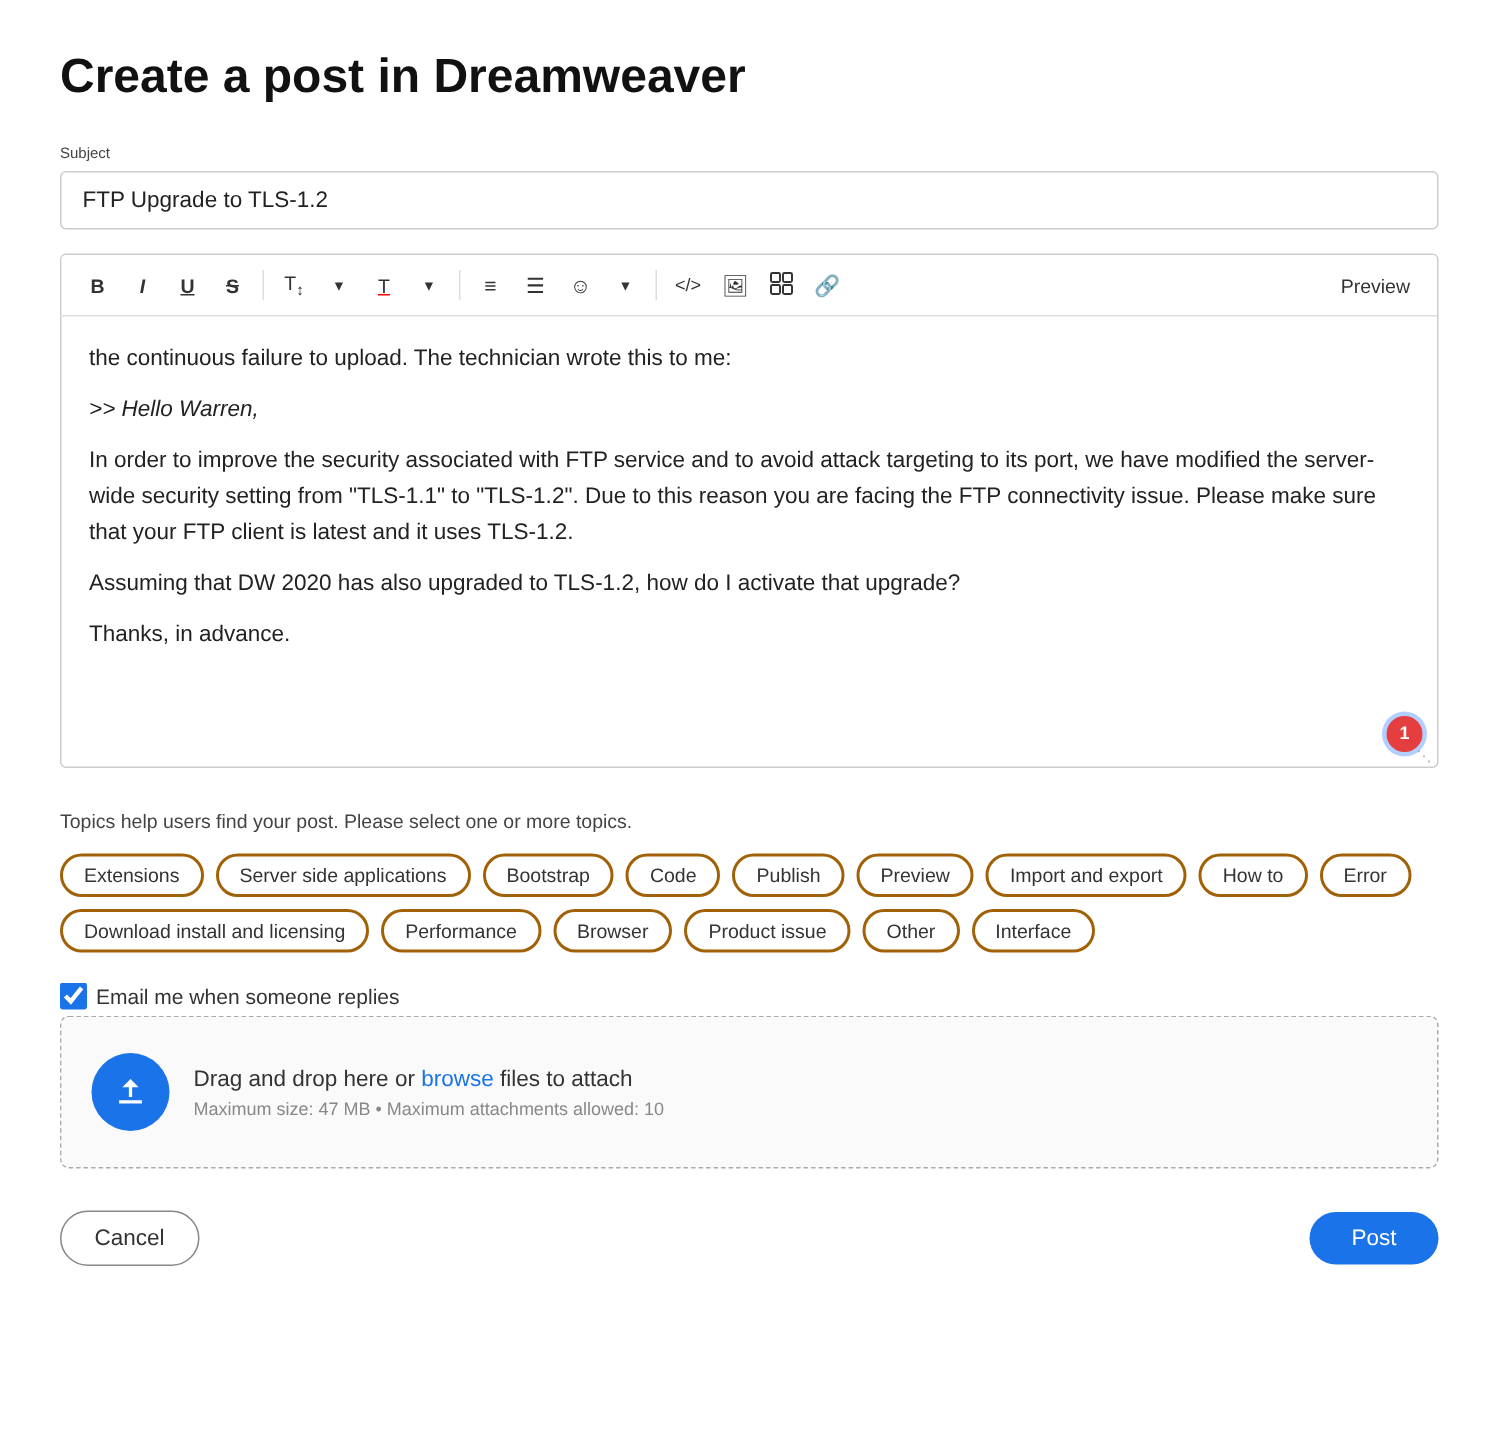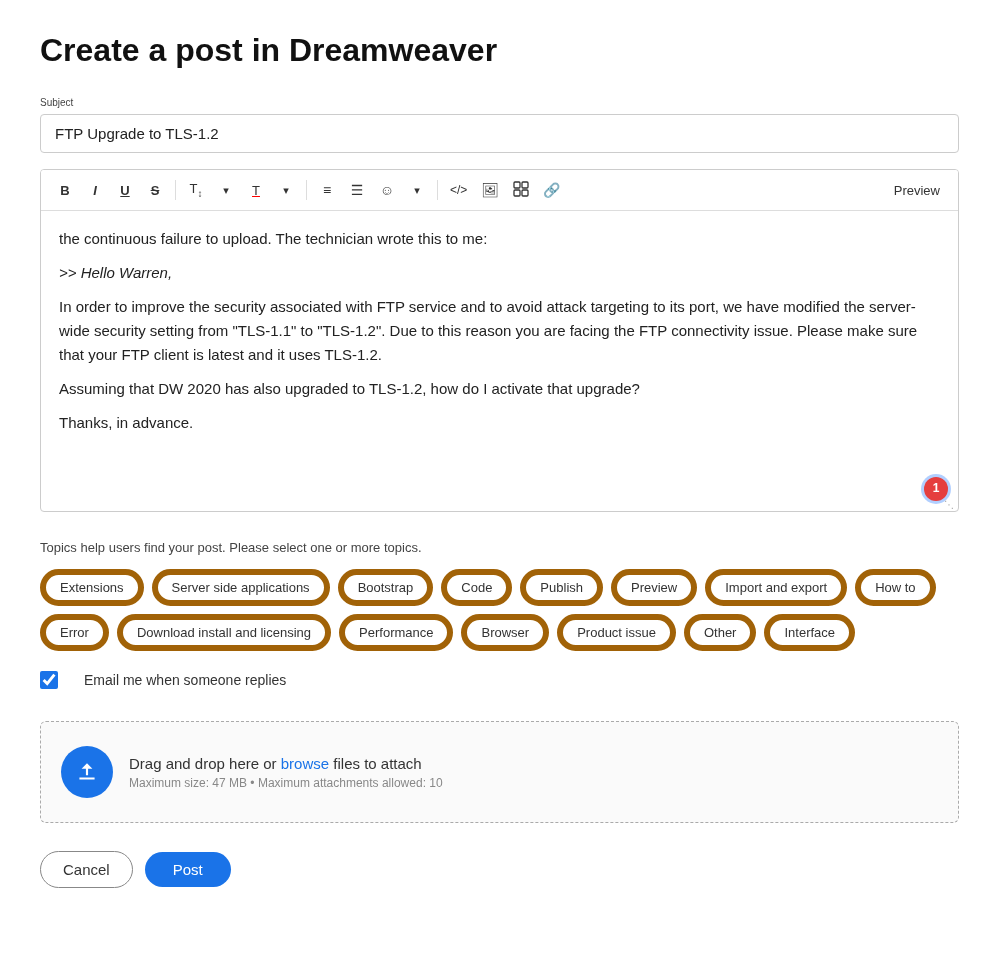--- a/index.html
+++ b/index.html
@@ -124,34 +124,34 @@
       margin-bottom: 14px;
       margin-top: 28px;
     }
     .topics-container {
       display: flex;
       flex-wrap: wrap;
       gap: 8px;
       margin-bottom: 20px;
     }
     .topic-tag {
-      border: 6px solid #a16207;
+      border: 2px solid #a16207;
       border-radius: 20px;
       padding: 5px 14px;
       font-size: 13px;
       cursor: pointer;
       background: #fff;
       color: #333;
       white-space: nowrap;
     }
     .email-checkbox-row {
       display: flex;
       align-items: center;
-      gap: 26px;
-      margin-bottom: 32px;
+      gap: 6px;
+      margin-bottom: 4px;
     }
     .email-checkbox {
       width: 18px;
       height: 18px;
       accent-color: #1a73e8;
       cursor: pointer;
     }
     .email-label {
       font-size: 14px;
       color: #333;
@@ -190,21 +190,21 @@
       cursor: pointer;
       text-decoration: none;
     }
     .dropzone-sub {
       font-size: 12px;
       color: #888;
       margin-top: 4px;
     }
     .actions-row {
       display: flex;
-      justify-content: flex-start;
+      justify-content: space-between;
       gap: 12px;
       align-items: center;
     }
     .cancel-btn {
       background: #fff;
       border: 1.5px solid #888;
       border-radius: 20px;
       padding: 9px 22px;
       font-size: 15px;
       cursor: pointer;

